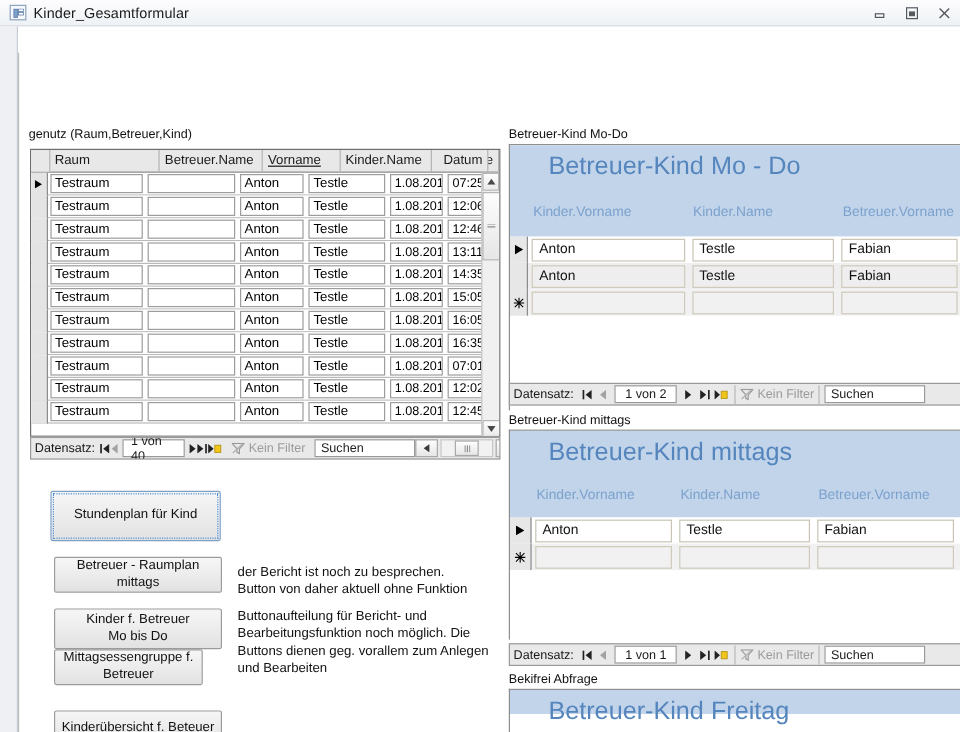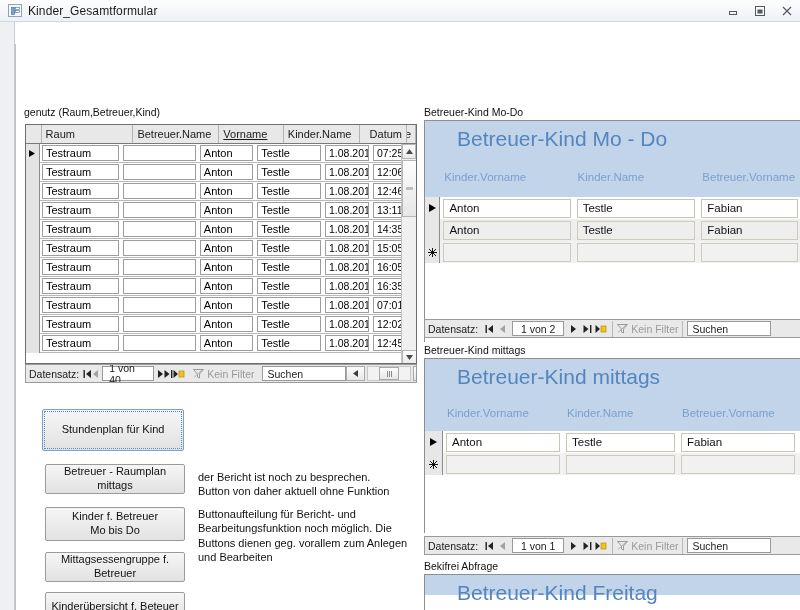--- a/index.html
+++ b/index.html
@@ -613,21 +613,21 @@
       </span>
     </div>
 
     <div class="abtn focused" style="left:26px; top:365px; width:142px; height:42px;">Stundenplan für Kind</div>
 
     <div class="abtn" style="left:29px; top:420px; width:140px; height:30px;">Betreuer - Raumplan mittags</div>
 
     <div class="abtn" style="left:29px; top:463px; width:140px; height:34px;">Kinder f. Betreuer
 Mo bis Do</div>
 
-    <div class="abtn" style="left:29px; top:508px; width:140px; height:30px;">Mittagsessengruppe f. Betreuer</div>
+    <div class="abtn" style="left:29px; top:497px; width:124px; height:30px;">Mittagsessengruppe f. Betreuer</div>
 
     <div class="abtn" style="left:29px; top:548px; width:140px; height:30px;">Kinderübersicht f. Beteuer</div>
 
     <div class="note" style="left:182px; top:426px; width:215px;">der Bericht ist noch zu besprechen.
 Button von daher aktuell ohne Funktion</div>
 
     <div class="note" style="left:182px; top:463px; width:215px;">Buttonaufteilung für Bericht- und
 Bearbeitungsfunktion noch möglich. Die
 Buttons dienen geg. vorallem zum Anlegen
 und Bearbeiten</div>

